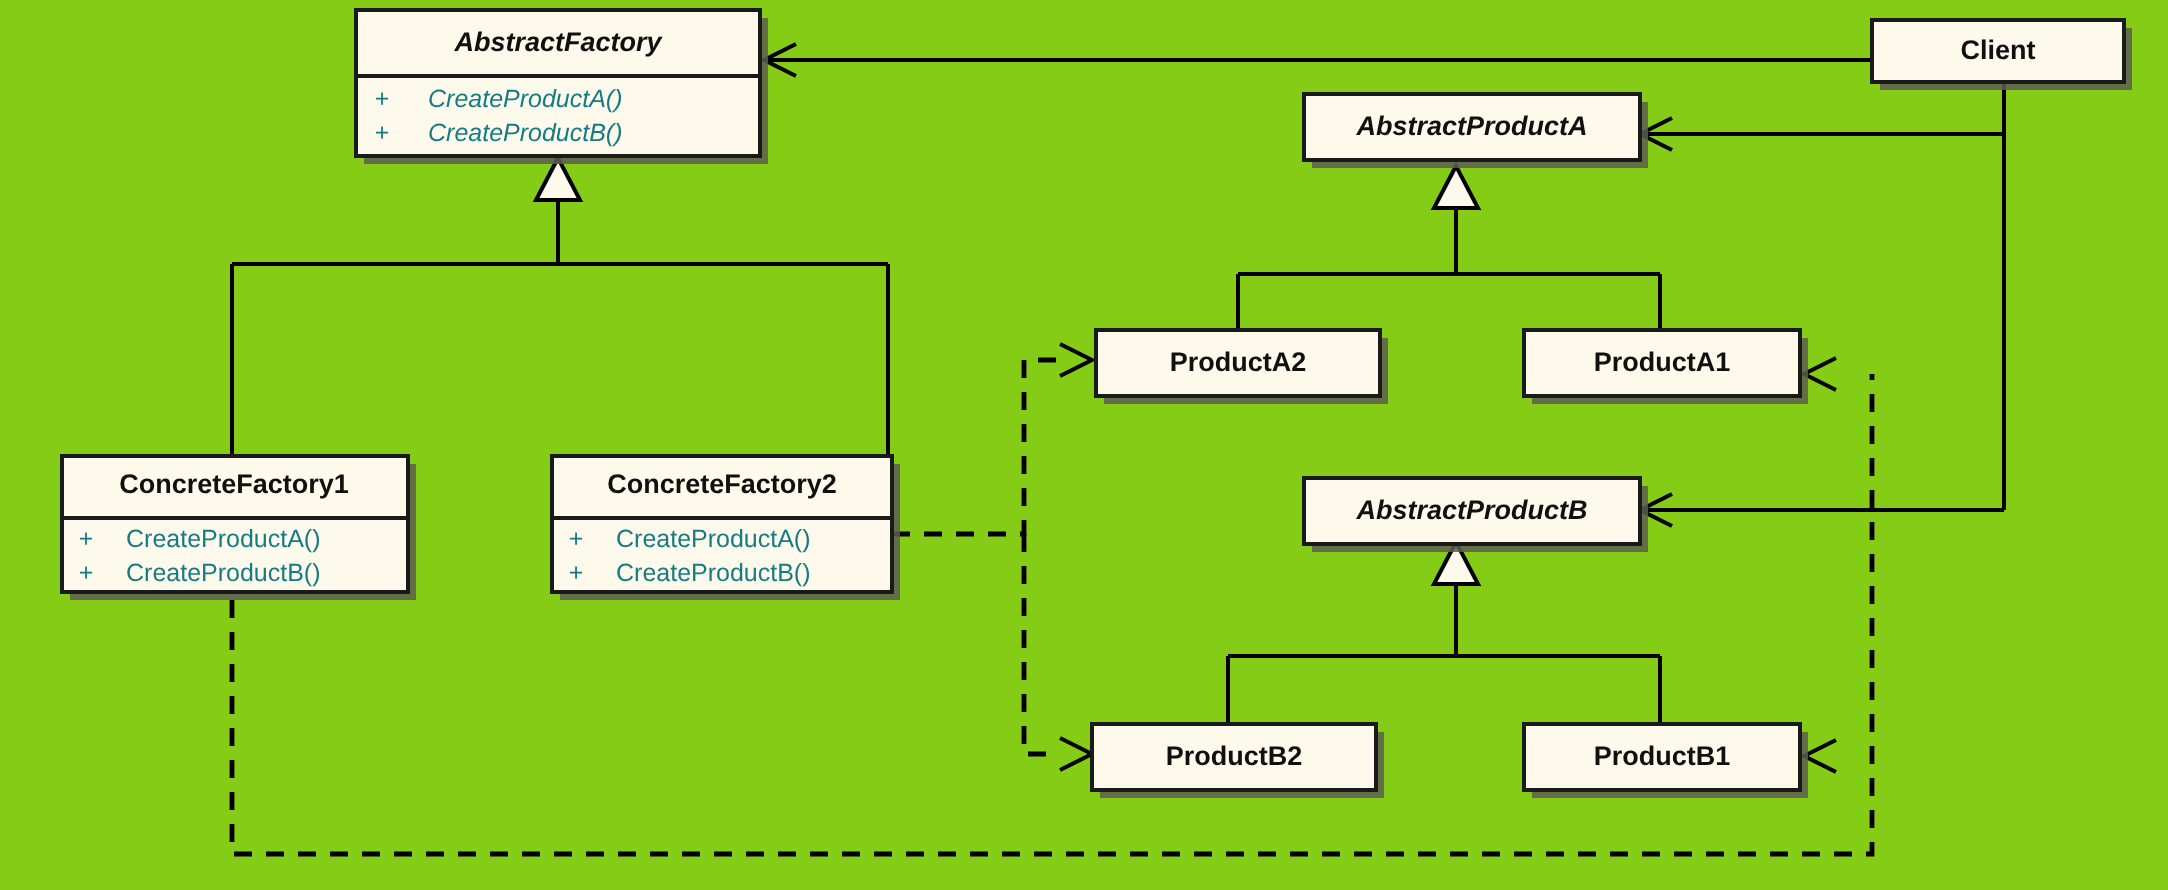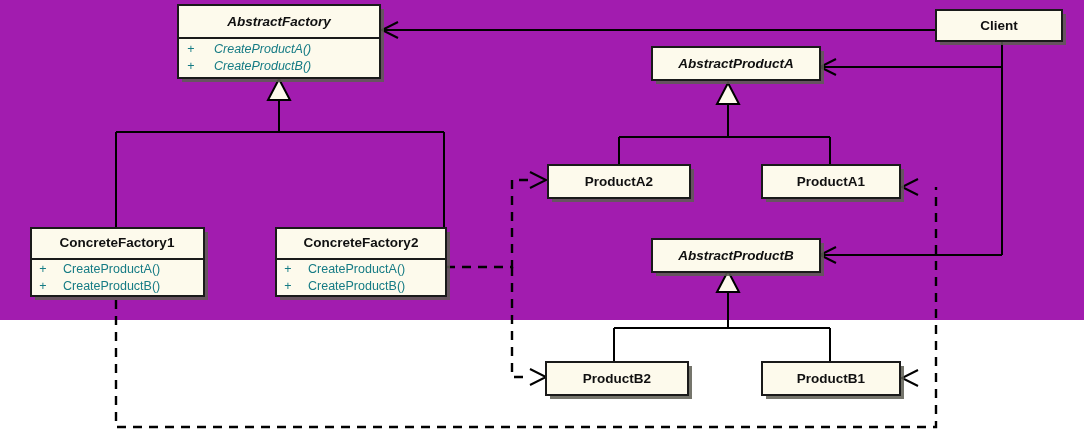--- a/index.html
+++ b/index.html
@@ -9,22 +9,22 @@
   }
   body {
     width: 1084px;
     height: 445px;
     font-family: "Liberation Sans", sans-serif;
     overflow: hidden;
   }
   #diagram-root {
     position: relative;
     width: 1084px;
-    height: 320px;
-    background: #a21caf;
+    height: 445px;
+    background: #84cc16;
   }
   svg#uml {
     position: absolute;
     left: 0;
     top: 0;
     width: 1084px;
     height: 445px;
     shape-rendering: geometricPrecision;
   }
   .cls-box {

